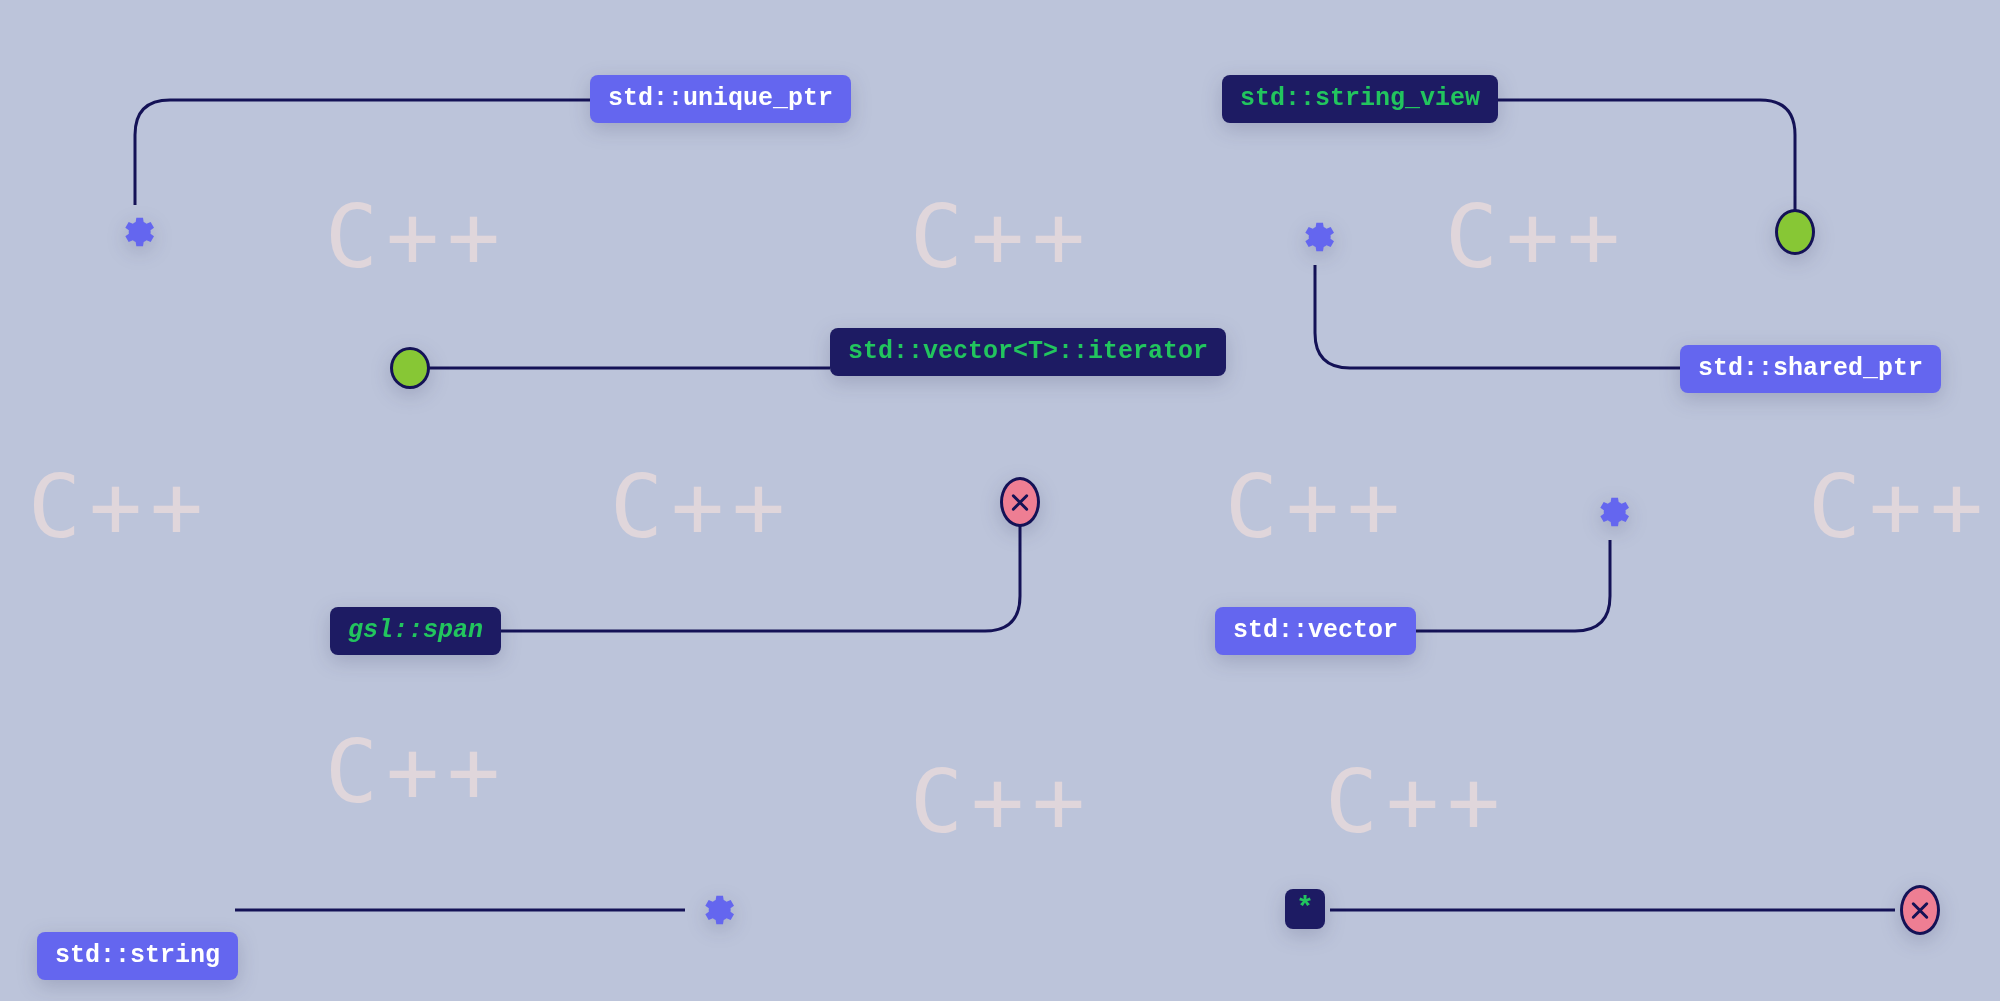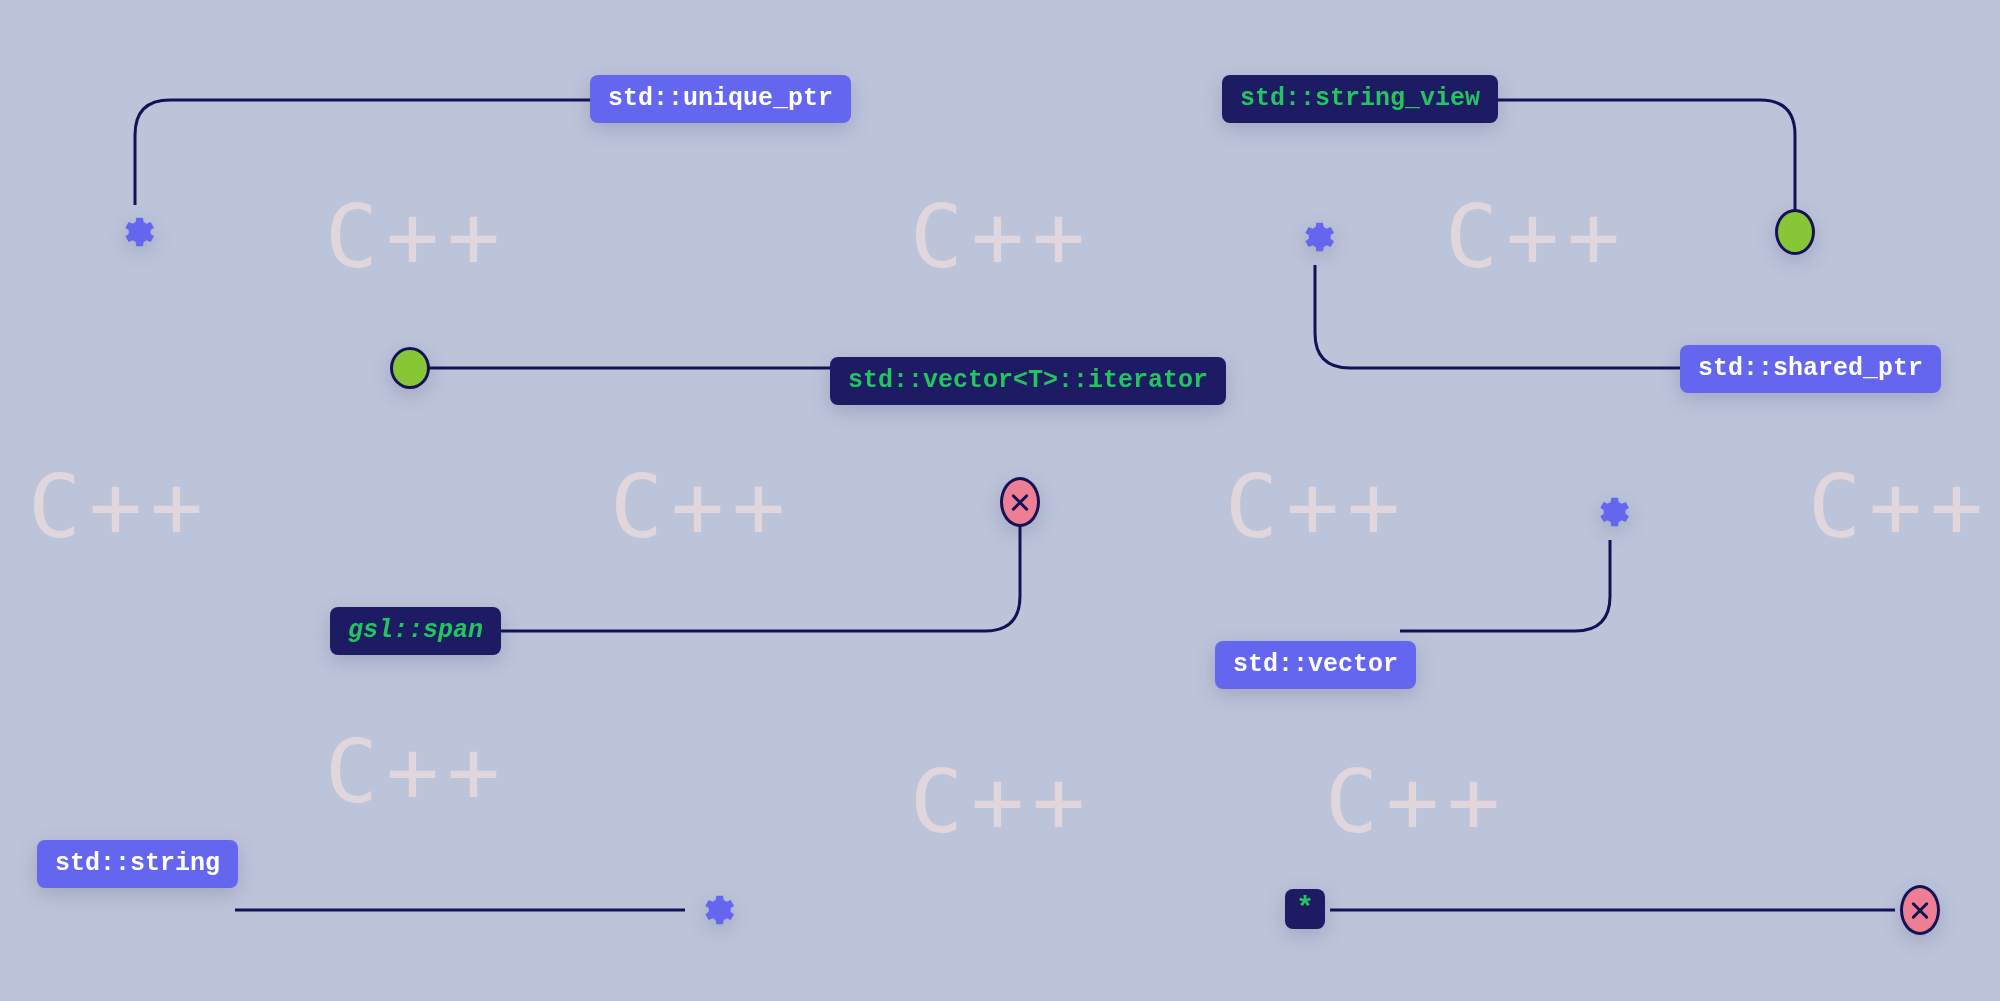--- a/index.html
+++ b/index.html
@@ -116,42 +116,42 @@
 
 <div class="tag indigo" style="left:1222px; top:75px;">std::string_view</div>
 
 <div class="node" style="left:1795px; top:232px;">
   <div class="dot-green"></div>
 </div>
 
 <div class="node" style="left:410px; top:368px;">
   <div class="dot-green small"></div>
 </div>
-<div class="tag indigo" style="left:830px; top:357px;">std::vector&lt;T&gt;::iterator</div>
+<div class="tag indigo" style="left:830px; top:328px;">std::vector&lt;T&gt;::iterator</div>
 
 <div class="node gear" style="left:1315px; top:237px;">
   <svg viewBox="0 0 24 24" fill="currentColor">
       <path d="M12 8.5A3.5 3.5 0 1 0 15.5 12 3.5 3.5 0 0 0 12 8.5Zm9.4 3.5a7.7 7.7 0 0 0-.1-1l2.1-1.6-2-3.4-2.5 1a7.7 7.7 0 0 0-1.7-1l-.4-2.6h-4l-.4 2.6a7.7 7.7 0 0 0-1.7 1l-2.5-1-2 3.4 2.1 1.6a7.7 7.7 0 0 0 0 2l-2.1 1.6 2 3.4 2.5-1a7.7 7.7 0 0 0 1.7 1l.4 2.6h4l.4-2.6a7.7 7.7 0 0 0 1.7-1l2.5 1 2-3.4-2.1-1.6A7.7 7.7 0 0 0 21.4 12Z"></path>
     </svg>
 </div>
 <div class="tag violet" style="left:1680px; top:345px;font-family:Liberation Mono, monospace;">std::shared_ptr</div>
 
 <div class="tag indigo" style="left:330px; top:607px;font-style:italic;">gsl::span</div>
 <div class="node" style="left:1020px; top:502px;">
   <div class="x-pink"></div>
 </div>
 
-<div class="tag violet" style="left:1215px; top:607px;margin-top:34px;">std::vector</div>
+<div class="tag violet" style="left:1215px; top:607px;">std::vector</div>
 <div class="node gear" style="left:1610px; top:512px;">
   <svg viewBox="0 0 24 24" fill="currentColor">
       <path d="M12 8.5A3.5 3.5 0 1 0 15.5 12 3.5 3.5 0 0 0 12 8.5Zm9.4 3.5a7.7 7.7 0 0 0-.1-1l2.1-1.6-2-3.4-2.5 1a7.7 7.7 0 0 0-1.7-1l-.4-2.6h-4l-.4 2.6a7.7 7.7 0 0 0-1.7 1l-2.5-1-2 3.4 2.1 1.6a7.7 7.7 0 0 0 0 2l-2.1 1.6 2 3.4 2.5-1a7.7 7.7 0 0 0 1.7 1l.4 2.6h4l.4-2.6a7.7 7.7 0 0 0 1.7-1l2.5 1 2-3.4-2.1-1.6A7.7 7.7 0 0 0 21.4 12Z"></path>
     </svg>
 </div>
 
-<div class="tag violet" style="left:37px; top:840px;">std::string</div>
+<div class="tag violet" style="left:37px; top:932px;">std::string</div>
 <div class="node gear" style="left:715px; top:910px;">
   <svg viewBox="0 0 24 24" fill="currentColor">
       <path d="M12 8.5A3.5 3.5 0 1 0 15.5 12 3.5 3.5 0 0 0 12 8.5Zm9.4 3.5a7.7 7.7 0 0 0-.1-1l2.1-1.6-2-3.4-2.5 1a7.7 7.7 0 0 0-1.7-1l-.4-2.6h-4l-.4 2.6a7.7 7.7 0 0 0-1.7 1l-2.5-1-2 3.4 2.1 1.6a7.7 7.7 0 0 0 0 2l-2.1 1.6 2 3.4 2.5-1a7.7 7.7 0 0 0 1.7 1l.4 2.6h4l.4-2.6a7.7 7.7 0 0 0 1.7-1l2.5 1 2-3.4-2.1-1.6A7.7 7.7 0 0 0 21.4 12Z"></path>
     </svg>
 </div>
 
 <div class="tag indigo square" style="left:1285px; top:889px;">*</div>
 <div class="node" style="left:1920px; top:910px;">
   <div class="x-pink"></div>
 </div>

